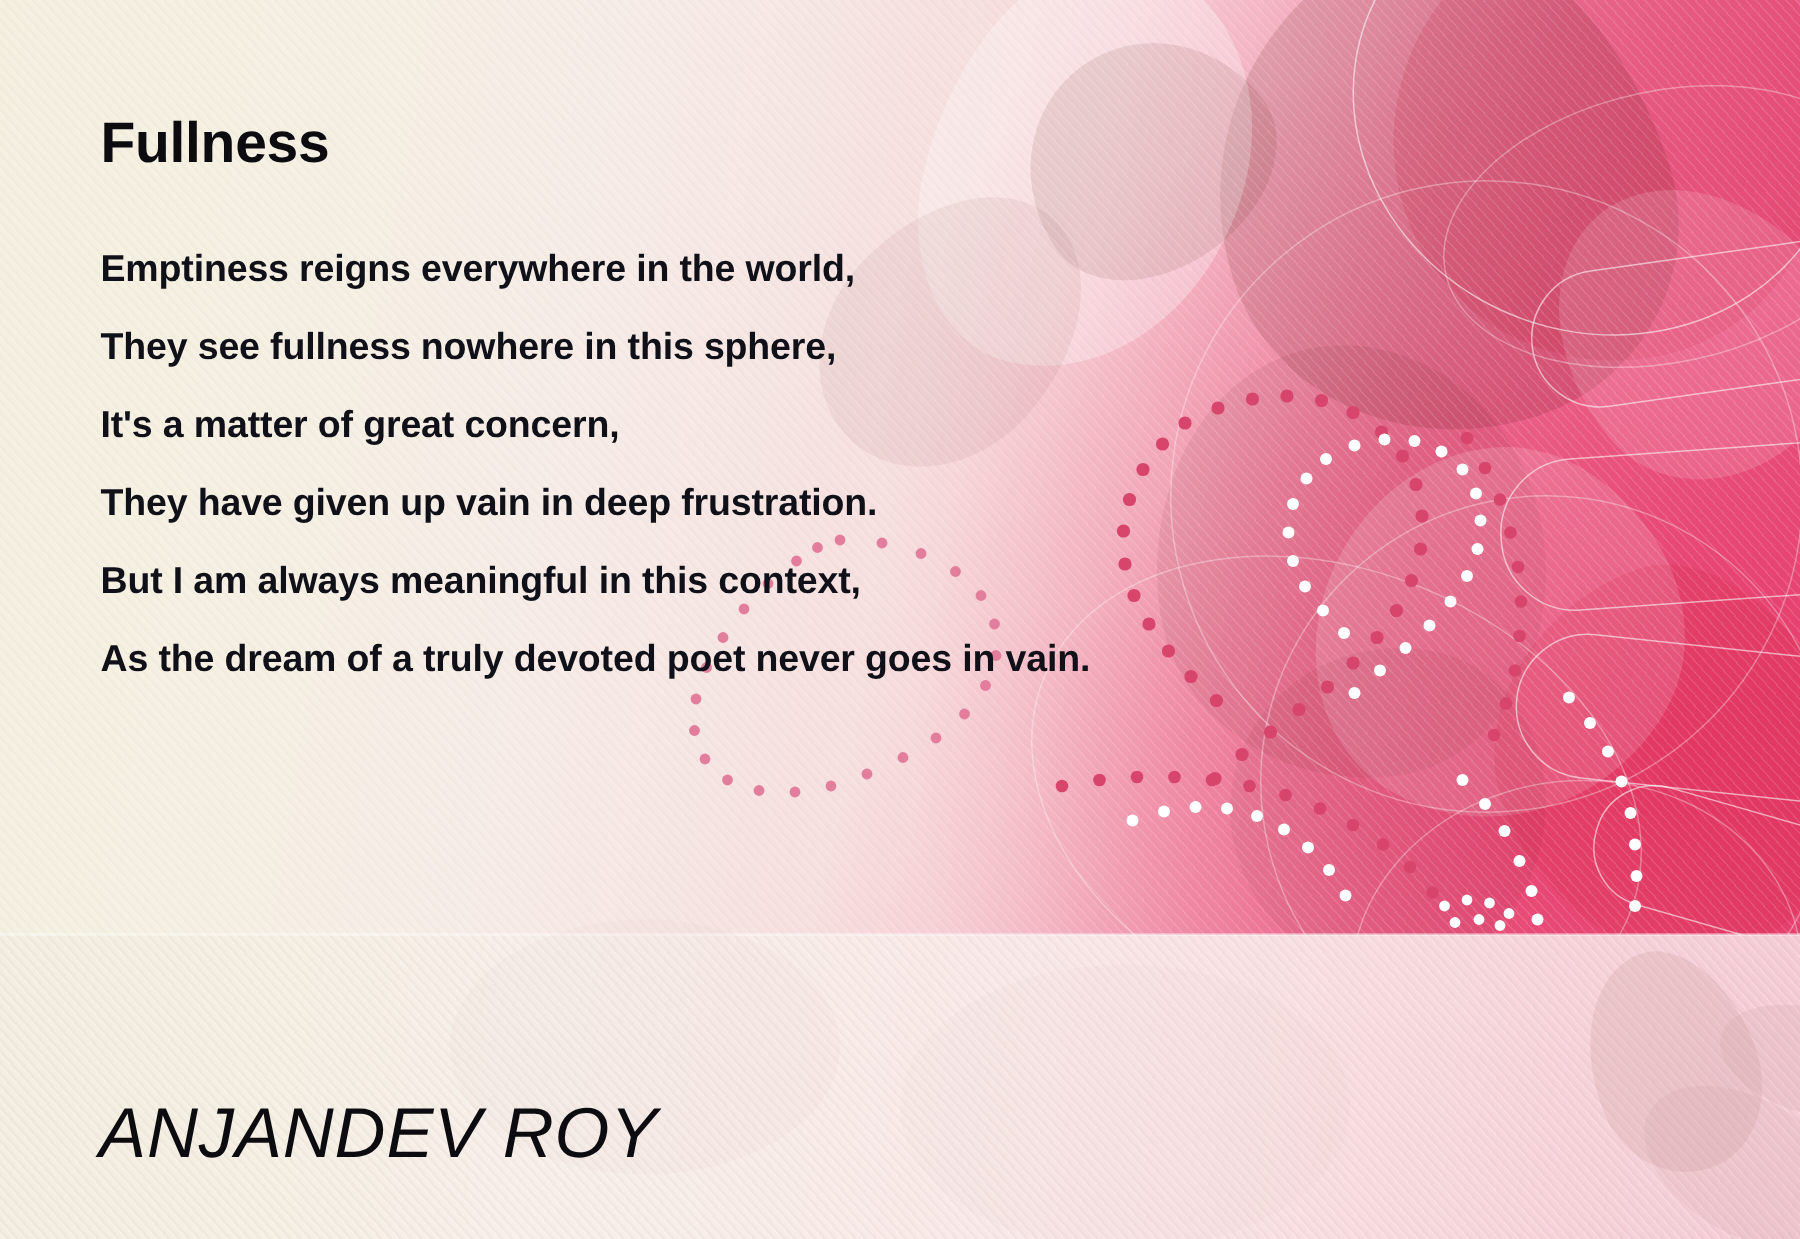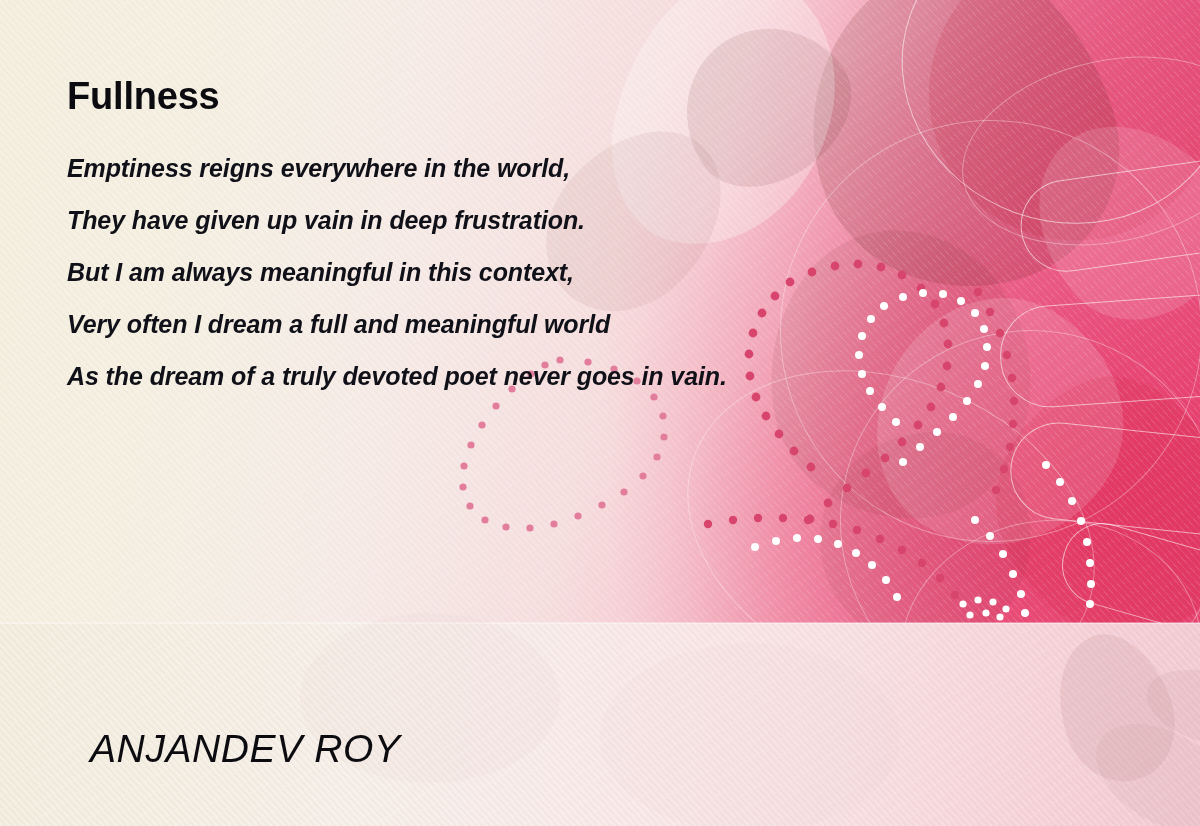--- a/index.html
+++ b/index.html
@@ -162,44 +162,42 @@
     top: 50px;
     font-size: 38px;
     font-weight: 700;
     color: #0b0b10;
     letter-spacing: -0.2px;
     white-space: nowrap;
   }
   #poem-body {
     position: absolute;
     left: 67px;
-    top: 142px;
+    top: 153px;
     width: 1000px;
-    font-style: italic;
   }
   .poem-line {
     font-size: 25px;
     font-weight: 700;
     color: #101018;
     line-height: 52px;
     height: 52px;
     white-space: nowrap;
     letter-spacing: -0.1px;
   }
   #poem-author {
     position: absolute;
     left: 66px;
     top: 727px;
-    font-size: 39px;
+    font-size: 47px;
     font-weight: 400;
     font-style: italic;
     color: #0b0b10;
     letter-spacing: 0.6px;
     white-space: nowrap;
-    margin-left: 24px;
   }
 </style>
 </head>
 <body>
 
 <div id="poem-card">
 
   <div class="bg-layer bg-base"></div>
   <div class="bg-layer bg-blooms"></div>
 
@@ -402,22 +400,23 @@
     <div class="ghost-petal" style="left:300px;top:-10px;width:260px;height:170px;border-radius:50%;opacity:.18;"></div>
     <div class="ghost-petal" style="left:600px;top:20px;width:300px;height:190px;border-radius:50%;opacity:.14;"></div>
   </div>
 
   <div class="content">
 
     <h1 id="poem-title">Fullness</h1>
 
     <div id="poem-body">
       <div class="poem-line">Emptiness reigns everywhere in the world,</div>
+      <div class="poem-line">They see fullness nowhere in this sphere,</div>
+      <div class="poem-line">It's a matter of great concern,</div>
       <div class="poem-line">They have given up vain in deep frustration.</div>
       <div class="poem-line">But I am always meaningful in this context,</div>
-      <div class="poem-line">Very often I dream a full and meaningful world</div>
       <div class="poem-line">As the dream of a truly devoted poet never goes in vain.</div>
     </div>
 
     <div id="poem-author">ANJANDEV ROY</div>
 
   </div>
 </div>
 
 </body></html>

